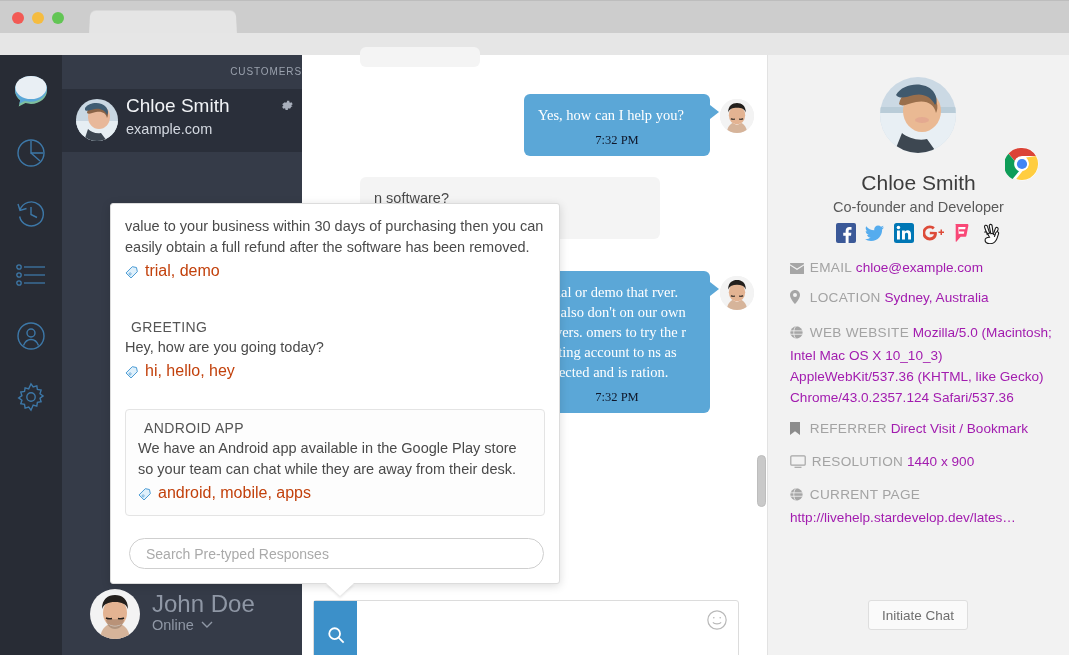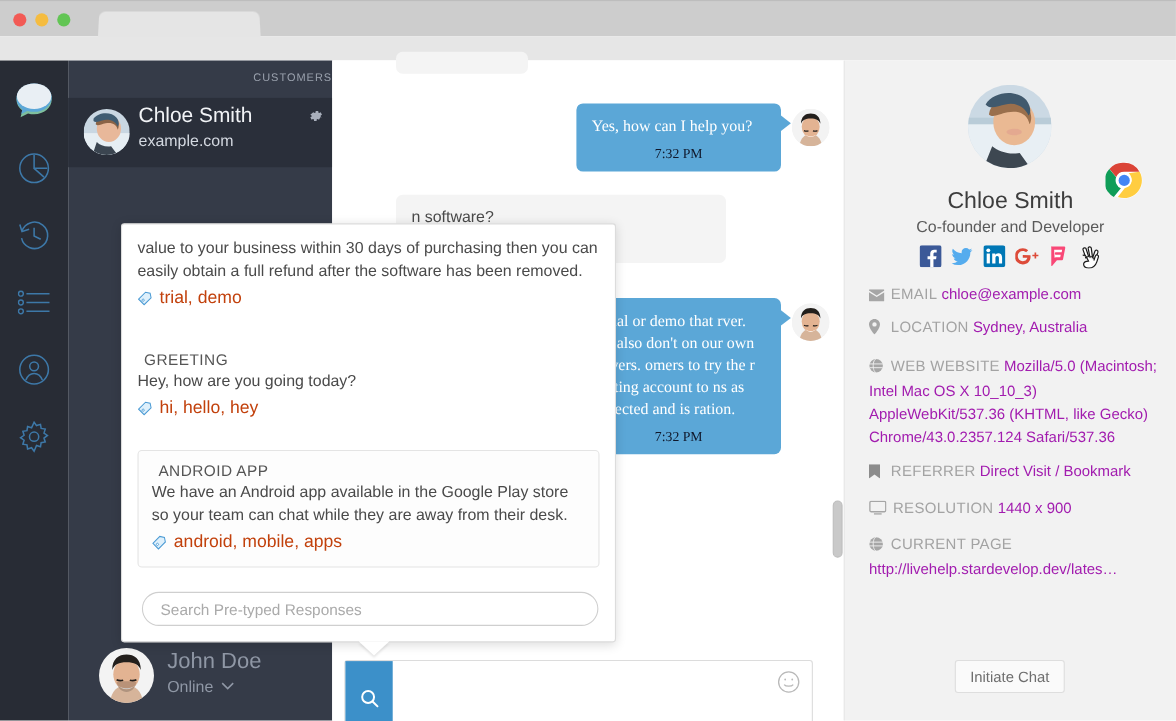--- a/index.html
+++ b/index.html
@@ -83,21 +83,21 @@
 
   #agent-strip {
     position: absolute; left: 0; bottom: 0; width: 240px; height: 90px;
   }
   #agent-strip .avatar {
     position: absolute; left: 28px; top: 24px; width: 50px; height: 50px;
     border-radius: 50%; overflow: hidden;
   }
   #agent-strip .aname {
     position: absolute; left: 90px; top: 25px;
-    color: #8f97a5; font-size: 20px;
+    color: #8f97a5; font-size: 24px;
   }
   #agent-strip .astatus {
     position: absolute; left: 90px; top: 52px;
     color: #8f97a5; font-size: 14.5px;
   }
 
   
   #chat-col {
     position: absolute; left: 302px; top: 0; width: 466px; height: 600px;
     background: #fff; border-right: 1px solid #e2e2e2;

